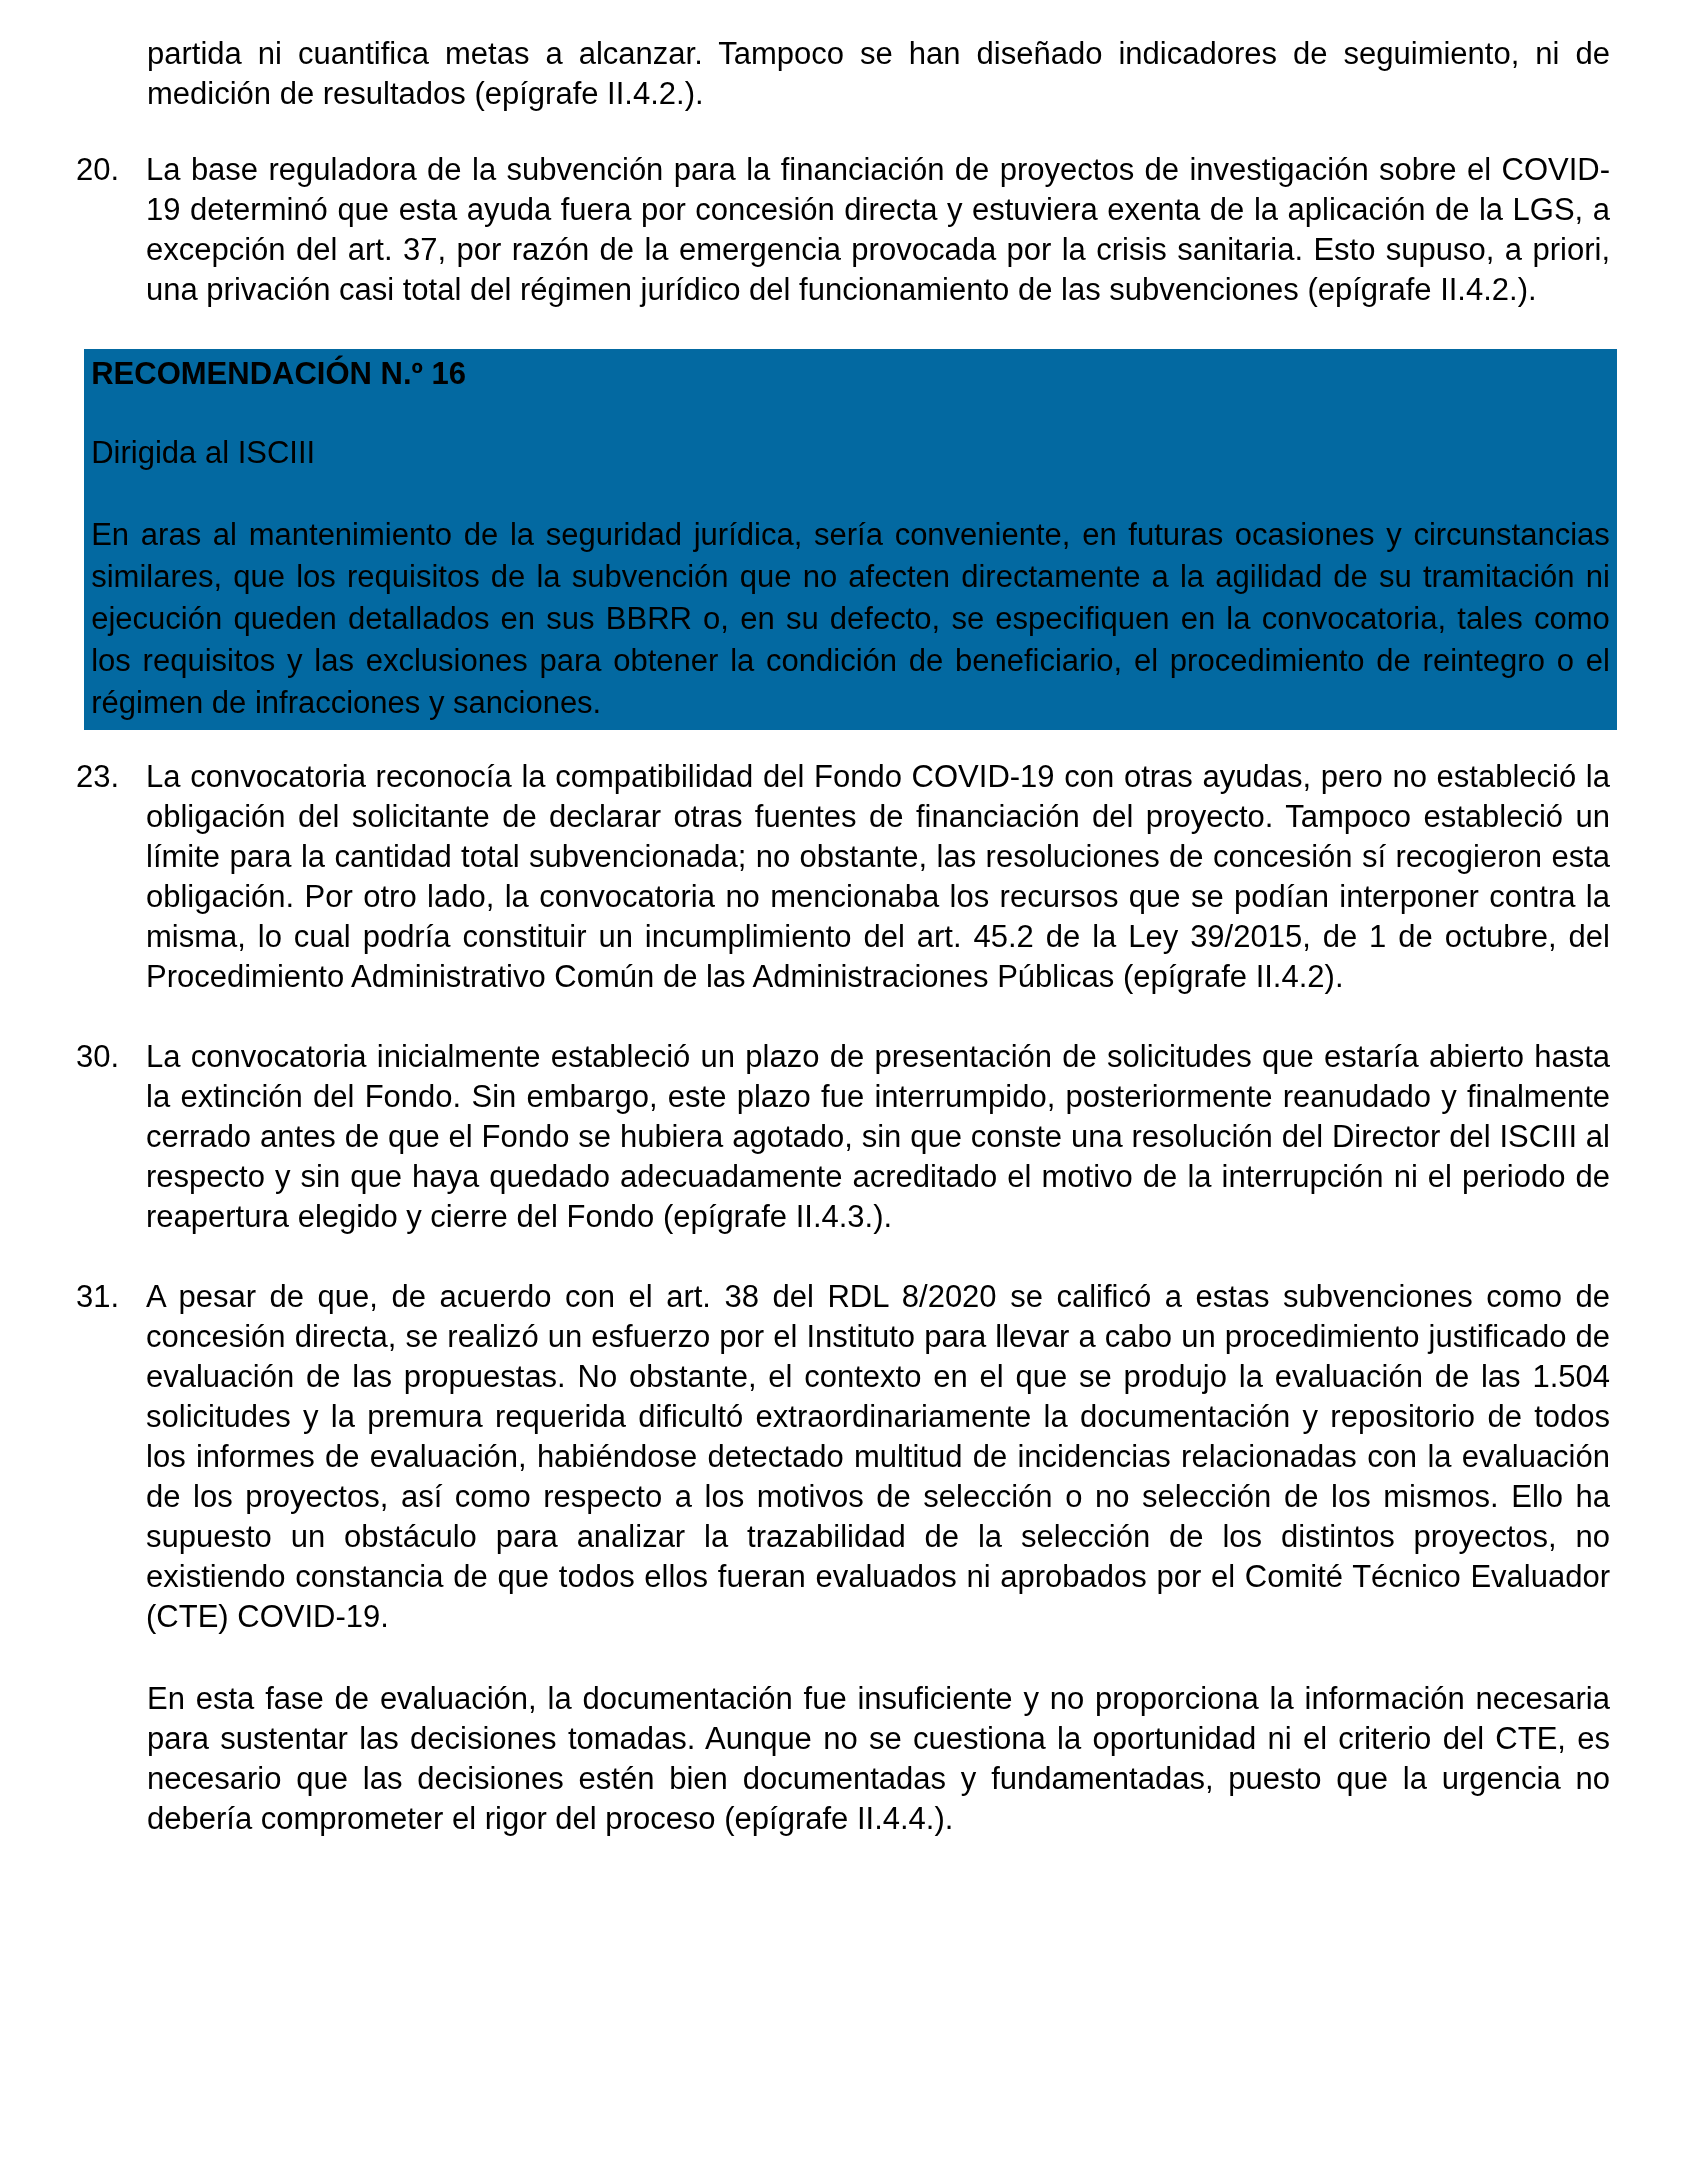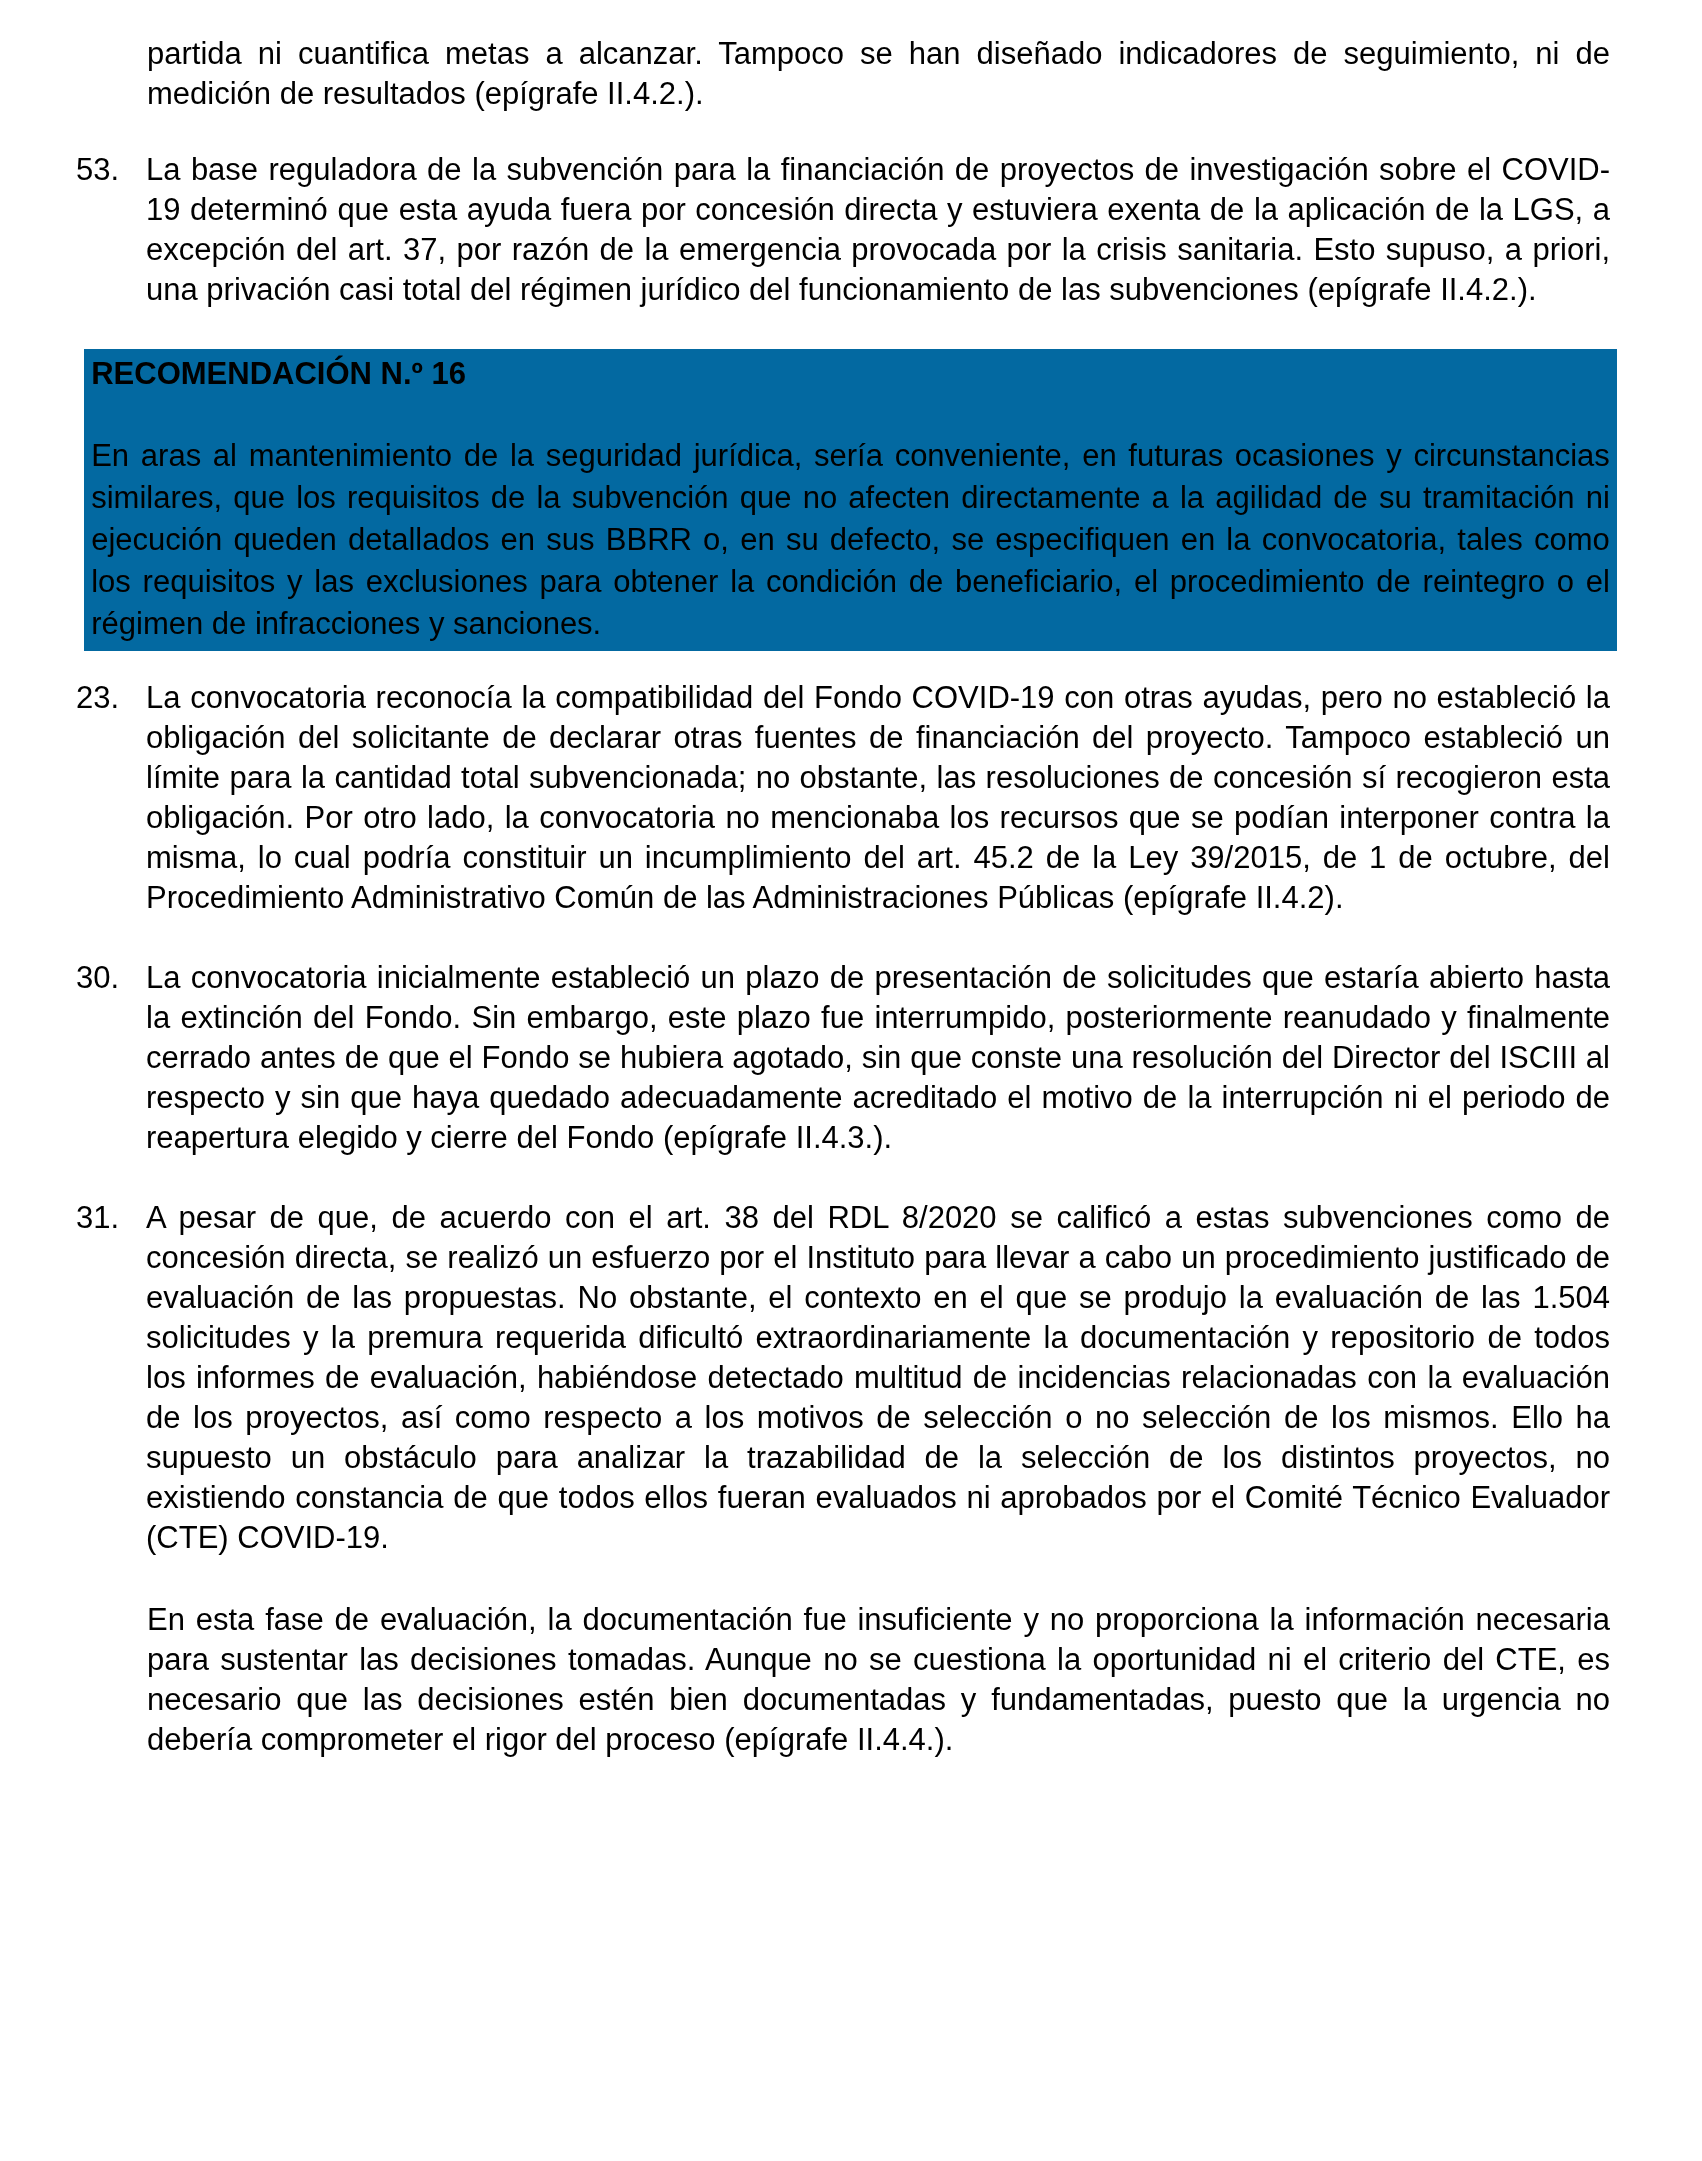--- a/index.html
+++ b/index.html
@@ -66,26 +66,27 @@
   }
 </style>
 </head>
 <body>
 
 <div class="page">
 
   <p class="para-plain">partida ni cuantifica metas a alcanzar. Tampoco se han diseñado indicadores de seguimiento, ni de medición de resultados (epígrafe II.4.2.).</p>
 
   <div class="list-item">
-    <span class="num">53.</span>
+    <span class="num">20.</span>
     <span>La base reguladora de la subvención para la financiación de proyectos de investigación sobre el COVID-19 determinó que esta ayuda fuera por concesión directa y estuviera exenta de la aplicación de la LGS, a excepción del art. 37, por razón de la emergencia provocada por la crisis sanitaria. Esto supuso, a priori, una privación casi total del régimen jurídico del funcionamiento de las subvenciones (epígrafe II.4.2.).</span>
   </div>
 
   <div class="rec-box">
     <div class="rec-title">RECOMENDACIÓN N.º 16</div>
+    <div class="rec-addressee">Dirigida al ISCIII</div>
     <div class="rec-body">En aras al mantenimiento de la seguridad jurídica, sería conveniente, en futuras ocasiones y circunstancias similares, que los requisitos de la subvención que no afecten directamente a la agilidad de su tramitación ni ejecución queden detallados en sus BBRR o, en su defecto, se especifiquen en la convocatoria, tales como los requisitos y las exclusiones para obtener la condición de beneficiario, el procedimiento de reintegro o el régimen de infracciones y sanciones.</div>
   </div>
 
   <div class="list-item mt-after-box">
     <span class="num">23.</span>
     <span>La convocatoria reconocía la compatibilidad del Fondo COVID-19 con otras ayudas, pero no estableció la obligación del solicitante de declarar otras fuentes de financiación del proyecto. Tampoco estableció un límite para la cantidad total subvencionada; no obstante, las resoluciones de concesión sí recogieron esta obligación. Por otro lado, la convocatoria no mencionaba los recursos que se podían interponer contra la misma, lo cual podría constituir un incumplimiento del art. 45.2 de la Ley 39/2015, de 1 de octubre, del Procedimiento Administrativo Común de las Administraciones Públicas (epígrafe II.4.2).</span>
   </div>
 
   <div class="list-item mt-std">
     <span class="num">30.</span>

